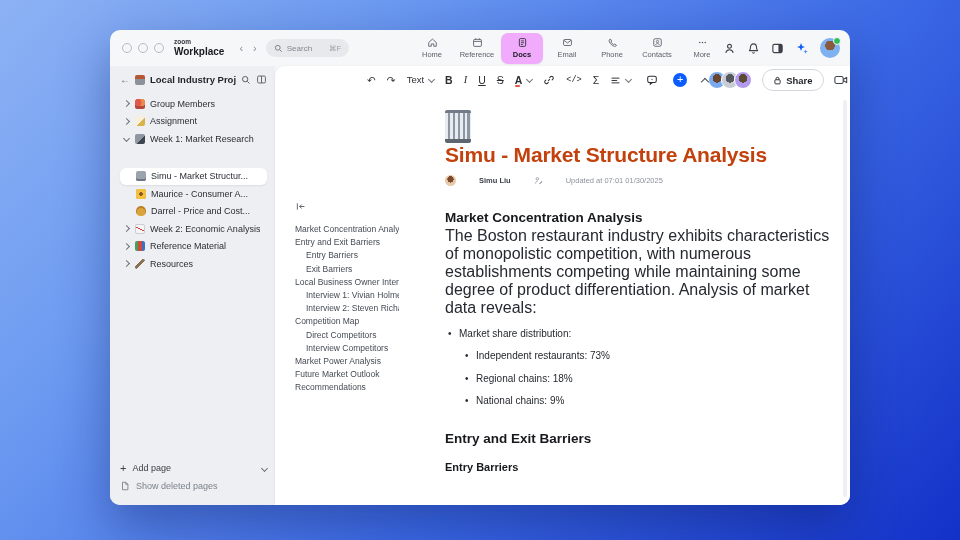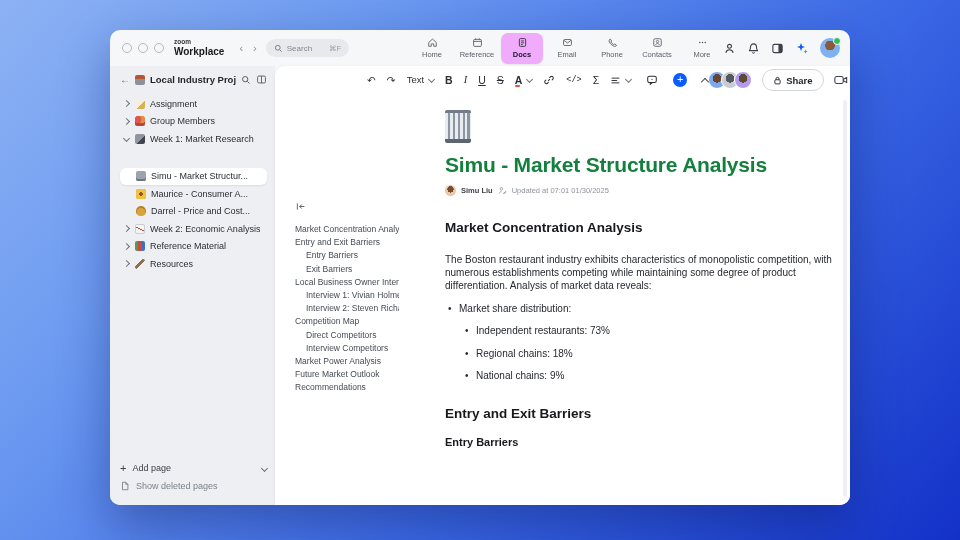--- a/index.html
+++ b/index.html
@@ -95,28 +95,28 @@
   .content{flex:1;position:relative;overflow:hidden;}
   .toc{position:absolute;left:20px;top:104px;width:104px;}
   .toc .collapse{margin-bottom:7px;}
   .trow{font-size:8.5px;color:#454b54;line-height:13.2px;white-space:nowrap;overflow:hidden;}
   .trow.t1{padding-left:11px;}
   .doccol{margin-left:170px;width:388px;padding-top:16px;}
   .docicon{width:26px;height:26px;border-radius:2px;position:relative;
     background:repeating-linear-gradient(90deg,#e8ecf0 0 2.5px,#8d97a3 2.5px 5px),#8d97a3;
     background-size:100% 100%;
     border-top:3px solid #727c88;border-bottom:4px solid #5d6670;}
-  .doctitle{font-size:21px;font-weight:700;color:#15803d;margin-top:10px;letter-spacing:-.2px;}
-  .byline{display:flex;align-items:center;gap:5px;margin-top:8px;}
+  .doctitle{font-size:21px;font-weight:700;color:#c2410c;letter-spacing:-.2px;}
+  .byline{display:flex;align-items:center;gap:23px;margin-top:8px;}
   .byav{width:11px;height:11px;border-radius:50%;background:radial-gradient(circle at 50% 40%,#7c4a2e 0 36%,#e8c9a8 37%);}
   .byname{font-size:7.5px;color:#3c4048;font-weight:600;}
   .byupd{font-size:7.5px;color:#8d929b;}
   .h2{font-size:13.5px;font-weight:700;color:#17191d;margin-top:24px;}
   .h3{font-size:11px;font-weight:700;color:#17191d;margin-top:15px;}
-  .para{font-size:10px;color:#26292f;line-height:13px;margin-top:18px;}
+  .para{font-size:16px;color:#26292f;line-height:18px;margin-top:2px;}
   .bullets{margin-top:3px;}
   .bullet{position:relative;font-size:10px;color:#26292f;margin-top:9.5px;padding-left:14px;line-height:13px;}
   .bullet::before{content:"•";position:absolute;left:3px;color:#26292f;}
   .bullet.b1{margin-left:17px;}
 </style>
 </head>
 <body>
 
 <div class="window">
 
@@ -235,29 +235,29 @@
             <rect x="2" y="2.6" width="10" height="8.8" rx="1.6" fill="none" stroke="#5c6169" stroke-width="1.2"></rect>
             <line x1="7" y1="2.6" x2="7" y2="11.4" stroke="#5c6169" stroke-width="1.2"></line>
           </svg>
       </div>
 
       <div class="tree">
         <div class="srow">
           <span class="chev">
               <i></i>
             </span>
+          <span class="sic ic-people"></span>
+          <span class="slabel">Group Members</span>
+        </div>
+        <div class="srow">
+          <span class="chev">
+              <i></i>
+            </span>
           <span class="sic ic-memo"></span>
           <span class="slabel">Assignment</span>
-        </div>
-        <div class="srow">
-          <span class="chev">
-              <i></i>
-            </span>
-          <span class="sic ic-people"></span>
-          <span class="slabel">Group Members</span>
         </div>
         <div class="srow">
           <span class="chev open">
               <i></i>
             </span>
           <span class="sic ic-micro"></span>
           <span class="slabel">Week 1: Market Research</span>
         </div>
         <div class="srow child sel">
           <span class="sic ic-build"></span>

